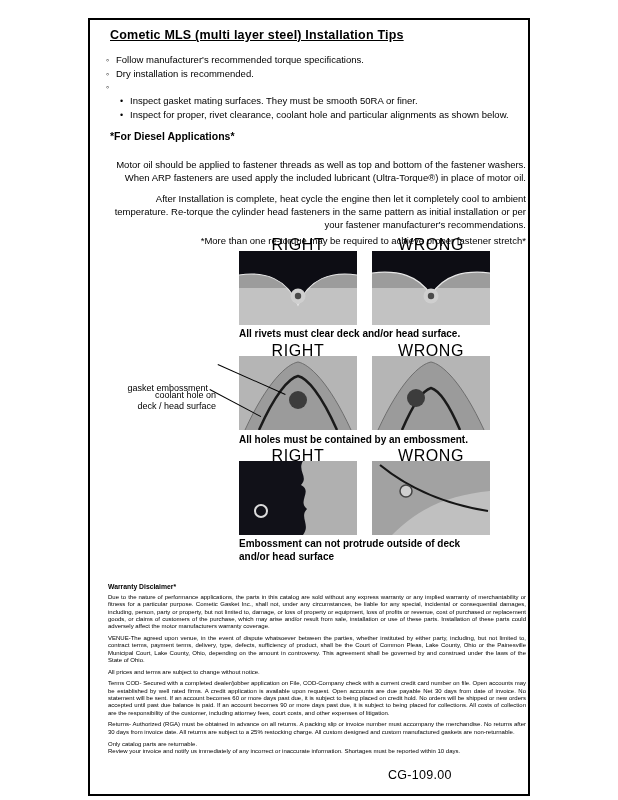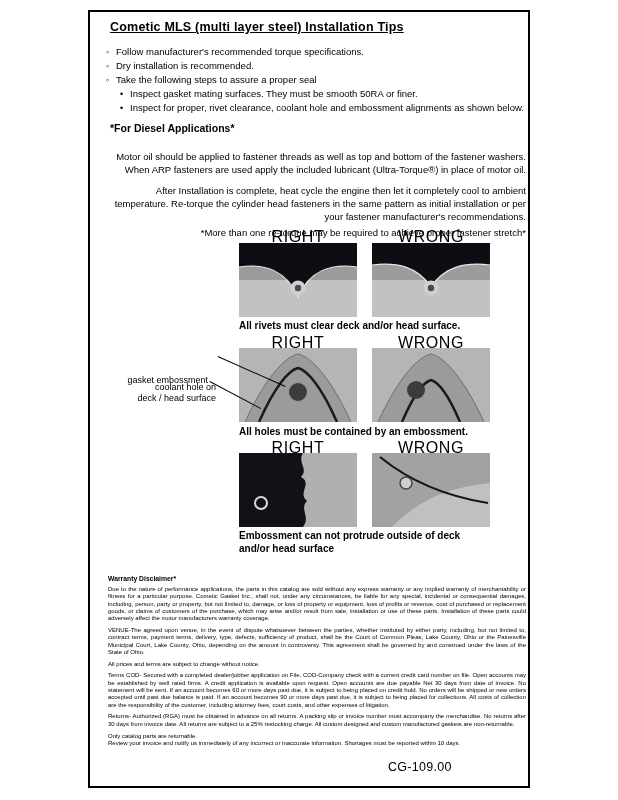--- a/index.html
+++ b/index.html
@@ -1,21 +1,21 @@
 <!DOCTYPE html>
 <html><head>
 <meta charset="utf-8">
 <style>
   html,body { margin:0; padding:0; background:#ffffff; }
   .screen {
     position:relative; width:618px; height:800px; background:#ffffff;
     font-family:"Liberation Sans", sans-serif; color:#000; overflow:hidden;
   }
   .frame {
-    position:absolute; left:88px; top:10px; width:442px; height:778px;
+    position:absolute; left:88px; top:18px; width:442px; height:778px;
     border:2px solid #000; box-sizing:border-box;
   }
   .title {
     position:absolute; top:8px; left:20px; margin:0;
     font-size:12.5px; font-weight:bold; text-decoration:underline; letter-spacing:0.2px;
   }
   .bullets { position:absolute; top:33px; left:16px; font-size:9.5px; line-height:13px; }
   .b-row { display:flex; align-items:baseline; }
   .b-glyph { width:10px; flex:0 0 10px; font-size:9px; }
   .b-row.sub { margin-left:14px; }
@@ -56,29 +56,28 @@
       <div class="b-row">
         <span class="b-glyph">◦</span>
         <span>Follow manufacturer's recommended torque specifications.</span>
       </div>
       <div class="b-row">
         <span class="b-glyph">◦</span>
         <span>Dry installation is recommended.</span>
       </div>
       <div class="b-row">
         <span class="b-glyph">◦</span>
-        <span>Take the following steps to assure a proper seal</span>
       </div>
       <div class="b-row sub">
         <span class="b-glyph">•</span>
         <span>Inspect gasket mating surfaces.  They must be smooth 50RA or finer.</span>
       </div>
       <div class="b-row sub">
         <span class="b-glyph">•</span>
-        <span>Inspect for proper, rivet clearance, coolant hole and embossment alignments as shown below.</span>
+        <span>Inspect for proper, rivet clearance, coolant hole and particular alignments as shown below.</span>
       </div>
     </div>
 
     <h2 class="diesel-heading">*For Diesel Applications*</h2>
     <p class="para" id="para1">Motor oil should be applied to fastener threads as well as top and bottom of the fastener washers. When ARP fasteners are used apply the included lubricant (Ultra-Torque®) in place of motor oil.</p>
     <p class="para" id="para2">After Installation is complete, heat cycle the engine then let it completely cool to ambient temperature. Re-torque the cylinder head fasteners in the same pattern as initial installation or per your fastener manufacturer's recommendations.</p>
     <p class="para" id="para3">*More than one re-torque may be required to achieve proper fastener stretch*</p>
 
     <div class="fig-header col1 hrow1">RIGHT</div>
     <div class="fig-header col2 hrow1">WRONG</div>

